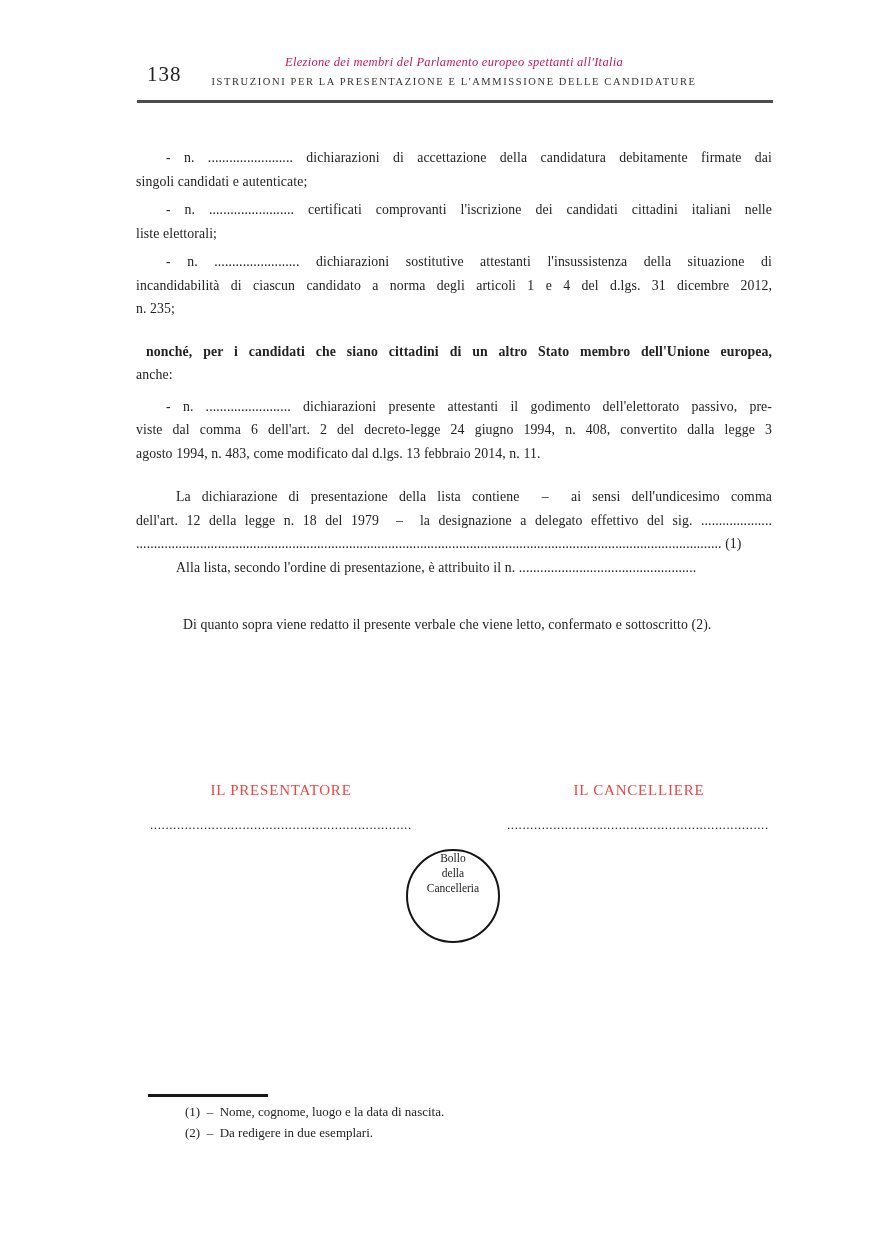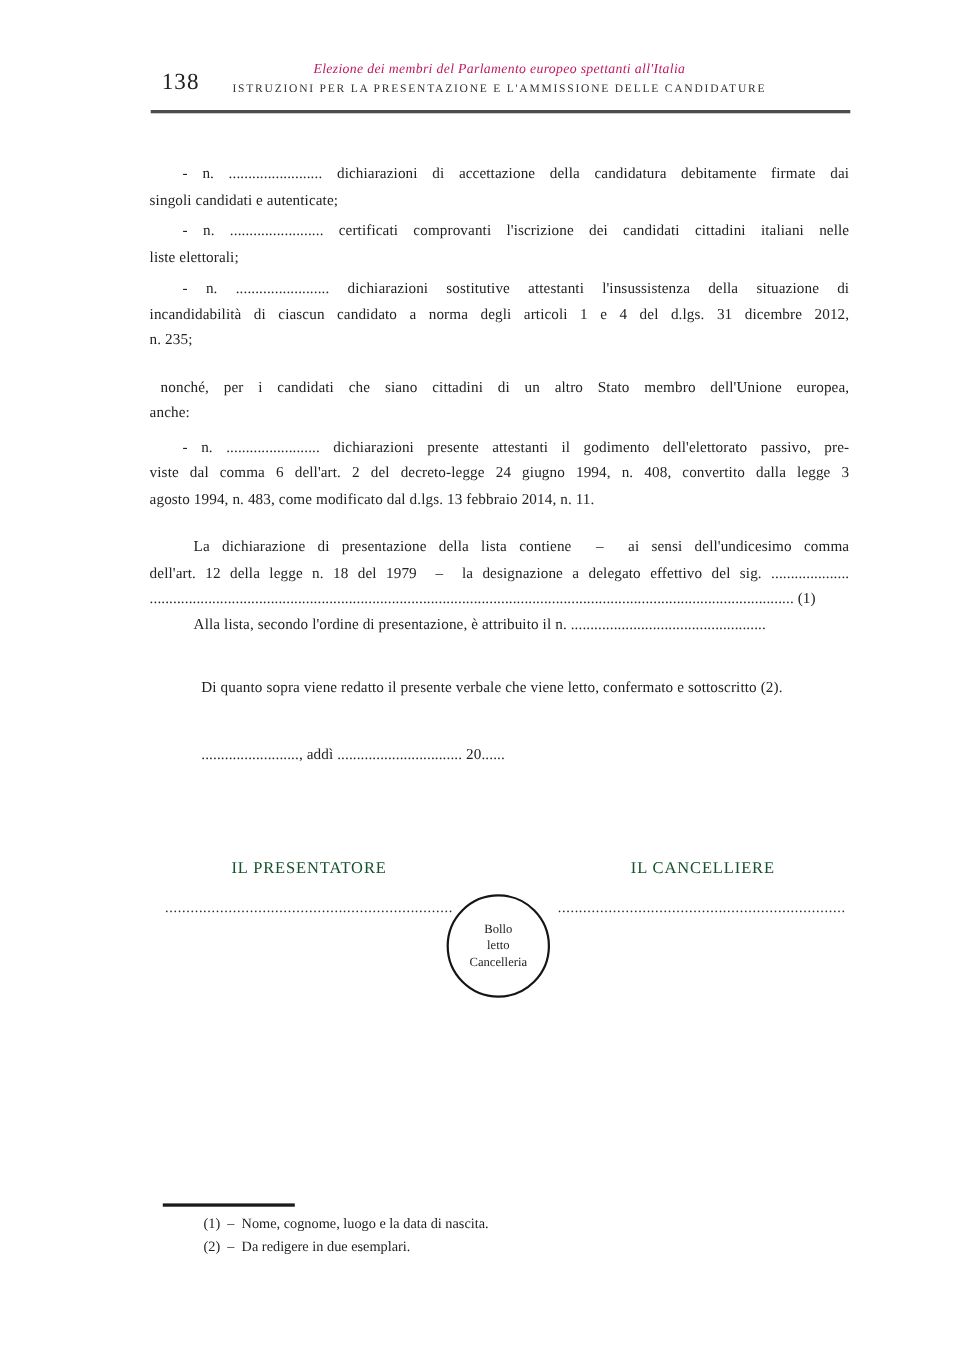--- a/index.html
+++ b/index.html
@@ -36,47 +36,47 @@
 
   
   .content {
     position: absolute; left: 136px; top: 146px; width: 636px;
     font-size: 13.8px; line-height: 23.5px;
     letter-spacing: 0.1px;
   }
   .content p { margin: 0; padding: 0; }
   .ln { display: block; white-space: nowrap; overflow: hidden; }
   .full { text-align: justify; text-align-last: justify; white-space: normal; }
-  .ind10 { padding-left: 10px; }
+  .ind10 { padding-left: 10px; font-weight: bold; }
   .ind30 { padding-left: 30px; }
   .ind40 { padding-left: 40px; }
   .ind47 { padding-left: 47px; margin-top: 34px; }
 
   
   .sig-label {
     position: absolute; top: 782px; width: 262px;
     text-align: center; font-size: 15px; letter-spacing: 0.8px;
-    color: #14532d;
+    color: #ef4444;
   }
   .sig-label.left { left: 150px; }
   .sig-label.right { left: 508px; }
   .sig-dots {
     position: absolute; top: 817px; width: 262px; height: 20px;
     overflow: hidden; white-space: nowrap;
     font-size: 13px; letter-spacing: 0.6px; color: #2a2a2a;
   }
   .sig-dots.left { left: 150px; }
   .sig-dots.right { left: 507px; }
 
   
   .stamp {
-    position: absolute; left: 406px; top: 813px;
+    position: absolute; left: 406px; top: 849px;
     width: 90px; height: 90px;
     border: 2.5px solid #151515; border-radius: 50%;
-    display: flex; align-items: center; justify-content: center;
+    display: flex; align-items: flex-start; justify-content: center;
   }
   .stamp-text {
     text-align: center; font-size: 11.5px; line-height: 15px;
     color: #1d1d1d;
   }
   .stamp-text span { display: block; }
 
   
   .fn-rule {
     position: absolute; left: 148px; top: 1094px;
@@ -136,36 +136,33 @@
   </p>
 
   <p style="">
     <span class="ln ind40">Alla lista, secondo l'ordine di presentazione, è attribuito il n. ..................................................</span>
   </p>
 
   <p style="margin-top:19px">
     <span class="ln ind47">Di quanto sopra viene redatto il presente verbale che viene letto, confermato e sottoscritto (2).</span>
   </p>
 
-  <p style="margin-top:37px">
-    <span class="ln ind47">........................., addì ................................ 20......</span>
-  </p>
 
 </div>
 
 <div class="sig-label left">IL PRESENTATORE</div>
 <div class="sig-label right">IL CANCELLIERE</div>
 
 <div class="sig-dots left">.............................................................................................</div>
 <div class="sig-dots right">.............................................................................................</div>
 
 <div class="stamp">
   <div class="stamp-text">
     <span>Bollo</span>
-    <span>letto</span>
+    <span>della</span>
     <span>Cancelleria</span>
   </div>
 </div>
 
 <div class="fn-rule"></div>
 <div class="footnotes">
   <span class="fn">(1)&nbsp;&nbsp;–&nbsp;&nbsp;Nome, cognome, luogo e la data di nascita.</span>
   <span class="fn">(2)&nbsp;&nbsp;–&nbsp;&nbsp;Da redigere in due esemplari.</span>
 </div>
 

